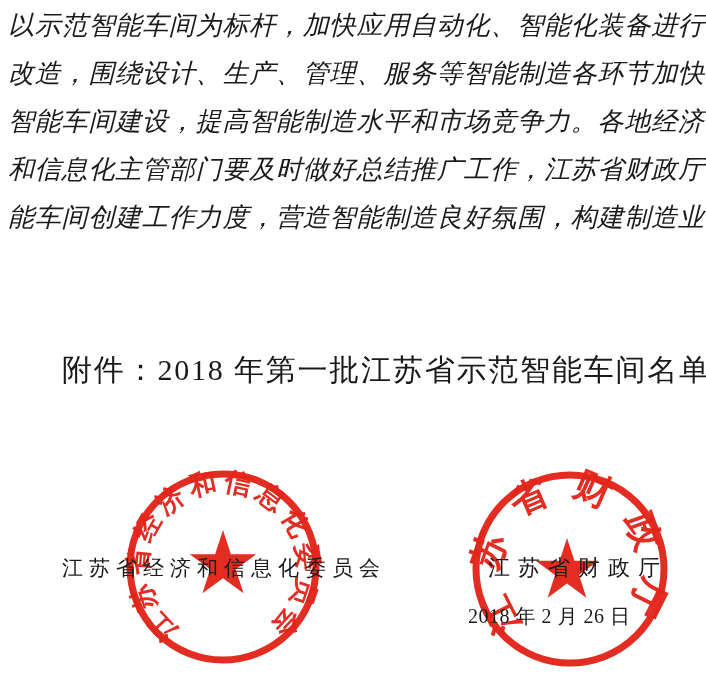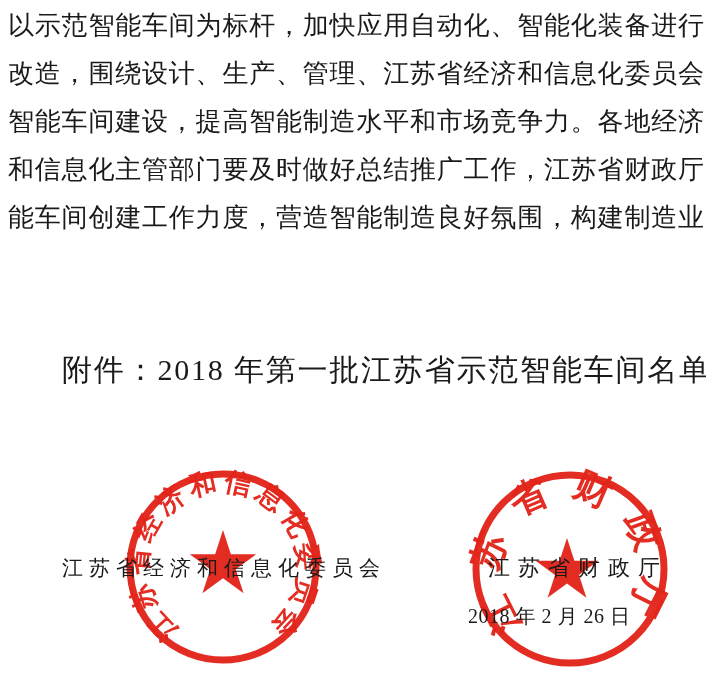--- a/index.html
+++ b/index.html
@@ -11,20 +11,21 @@
     font-family:"Liberation Serif","DejaVu Serif",serif;
     color:#1a1a1a;
   }
   .body-text{
     position:absolute;left:8px;top:2px;width:694px;
   }
   .bline{
     height:48px;line-height:48px;
     font-size:26px;letter-spacing:0.8px;
     white-space:nowrap;
+    font-style:italic;
   }
   .bline.last{letter-spacing:1px;}
   .attachment{
     position:absolute;left:62px;top:346px;
     height:48px;line-height:48px;
     font-size:30px;letter-spacing:1.8px;
     white-space:nowrap;
   }
   .sig-left{
     position:absolute;left:62px;top:556px;
@@ -75,21 +76,21 @@
       <circle class="seal-ring" cx="570" cy="569" r="94"></circle>
       <text class="seal-text seal-text-right" text-anchor="middle">
         <textPath href="#arc-right" startOffset="50%">江苏省财政厅</textPath>
       </text>
       <polygon class="seal-star" transform="translate(567,571) scale(33)" points="0,-1 0.2246,-0.309 0.9511,-0.309 0.3633,0.118 0.5878,0.809 0,0.382 -0.5878,0.809 -0.3633,0.118 -0.9511,-0.309 -0.2246,-0.309"></polygon>
     </g>
   </svg>
 
   <div class="body-text">
     <div class="bline">以示范智能车间为标杆，加快应用自动化、智能化装备进行</div>
-    <div class="bline">改造，围绕设计、生产、管理、江苏省经济和信息化委员会</div>
+    <div class="bline">改造，围绕设计、生产、管理、服务等智能制造各环节加快</div>
     <div class="bline">智能车间建设，提高智能制造水平和市场竞争力。各地经济</div>
     <div class="bline">和信息化主管部门要及时做好总结推广工作，江苏省财政厅</div>
     <div class="bline">能车间创建工作力度，营造智能制造良好氛围，构建制造业</div>
   </div>
 
   <div class="attachment">附件：2018 年第一批江苏省示范智能车间名单</div>
 
   <div class="sig-left">江苏省经济和信息化委员会</div>
   <div class="sig-right">江苏省财政厅</div>
 

